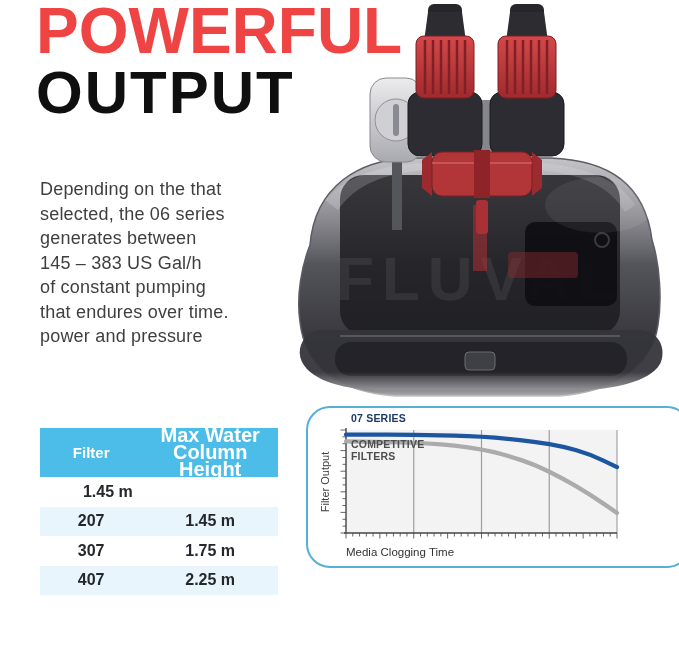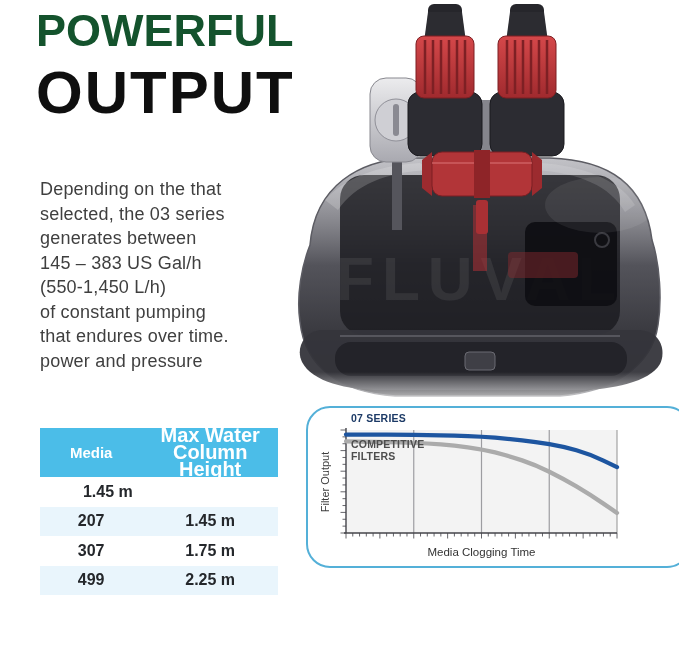--- a/index.html
+++ b/index.html
@@ -2,21 +2,21 @@
 <html><head>
 <meta charset="utf-8">
 <style>
   html,body{margin:0;padding:0;background:#fff;}
   *{box-sizing:border-box;}
   body{font-family:"Liberation Sans", sans-serif;}
   .stage{position:relative;width:679px;height:650px;background:#ffffff;overflow:hidden;}
 
   
   .title-block{position:absolute;left:36px;top:0px;}
-  .title-line1{font-size:45px;font-weight:700;color:#14532d;line-height:62px;letter-spacing:0px;}
+  .title-line1{font-size:64px;font-weight:700;color:#ef4444;line-height:62px;letter-spacing:0px;}
   .title-line2{font-size:60px;font-weight:700;color:#0f0f0f;line-height:58px;letter-spacing:2px;margin-top:2px;}
 
   
   .description{position:absolute;left:40px;top:177px;width:255px;font-size:18px;
                line-height:24.5px;color:#3f3f3f;letter-spacing:0.2px;}
 
   
   .product{position:absolute;left:280px;top:0px;width:399px;height:410px;}
 
   
@@ -33,38 +33,37 @@
 
   
   .chart-card{position:absolute;left:306px;top:406px;width:385px;height:162px;
               background:#ffffff;border:2.5px solid #54b0d8;border-radius:24px;}
   .chart-card svg{position:absolute;left:0;top:0;}
   .lbl{position:absolute;font-weight:700;}
   .lbl-series-blue{left:43px;top:4px;font-size:10.5px;color:#1c3a66;letter-spacing:0.2px;}
   .lbl-series-gray{left:43px;top:31px;width:84px;font-size:10.5px;line-height:11.5px;color:#4d4d4d;letter-spacing:0.2px;}
   .lbl-y{left:-28px;top:68px;width:90px;text-align:center;font-size:11px;color:#3c3c3c;
          font-weight:400;transform:rotate(-90deg);}
-  .lbl-x{left:38px;top:138px;width:271px;text-align:center;font-size:11.5px;color:#333;font-weight:400;}
+  .lbl-x{left:38px;top:138px;width:271px;font-size:11.5px;color:#333;font-weight:400;}
 </style>
 </head>
 <body>
 
 <div class="stage">
 
   <div class="title-block">
     <div class="title-line1">POWERFUL</div>
     <div class="title-line2">OUTPUT</div>
   </div>
 
   <div class="description">
     <div>Depending on the that</div>
-    <div>selected, the 03 series</div>
+    <div>selected, the 06 series</div>
     <div>generates between</div>
     <div>145 – 383 US Gal/h</div>
-    <div>(550-1,450 L/h)</div>
     <div>of constant pumping</div>
     <div>that endures over time.</div>
     <div>power and pressure</div>
   </div>
 
   <svg class="product" viewBox="0 0 399 410" aria-hidden="true">
     <defs>
       <linearGradient id="glass" x1="0" y1="0" x2="0" y2="1">
         <stop offset="0" stop-color="#9a9aa2" stop-opacity="0.6"></stop>
         <stop offset="0.45" stop-color="#3c3c44" stop-opacity="0.88"></stop>
@@ -136,36 +135,36 @@
       <path d="M152,163 L252,163" stroke="#d66a6c" stroke-width="2" opacity="0.6"></path>
       <rect x="194" y="150" width="16" height="48" fill="#8e2428"></rect>
       <rect x="196" y="200" width="12" height="34" rx="3" fill="#a93034"></rect>
     </g>
 
     <rect x="0" y="372" width="399" height="38" fill="url(#fadeWhite)"></rect>
   </svg>
 
   <div class="spec-table">
     <div class="spec-header">
-      <div class="c1">Media</div>
+      <div class="c1">Filter</div>
       <div class="c2">Max Water Column Height</div>
     </div>
     <div class="spec-row">
       <div class="c2">1.45 m</div>
     </div>
     <div class="spec-row">
       <div class="c1">207</div>
       <div class="c2">1.45 m</div>
     </div>
     <div class="spec-row">
       <div class="c1">307</div>
       <div class="c2">1.75 m</div>
     </div>
     <div class="spec-row">
-      <div class="c1">499</div>
+      <div class="c1">407</div>
       <div class="c2">2.25 m</div>
     </div>
   </div>
 
   <div class="chart-card">
     <svg id="chart-svg" width="332" height="157" viewBox="0 0 332 157">
       <rect x="38" y="22" width="271" height="103" fill="#f3f3f3"></rect>
       <g id="g-grid">
           <line x1="105.75" y1="22" x2="105.75" y2="125" stroke="#9d9da1" stroke-width="1.2"></line>
           <line x1="173.5" y1="22" x2="173.5" y2="125" stroke="#9d9da1" stroke-width="1.2"></line>

